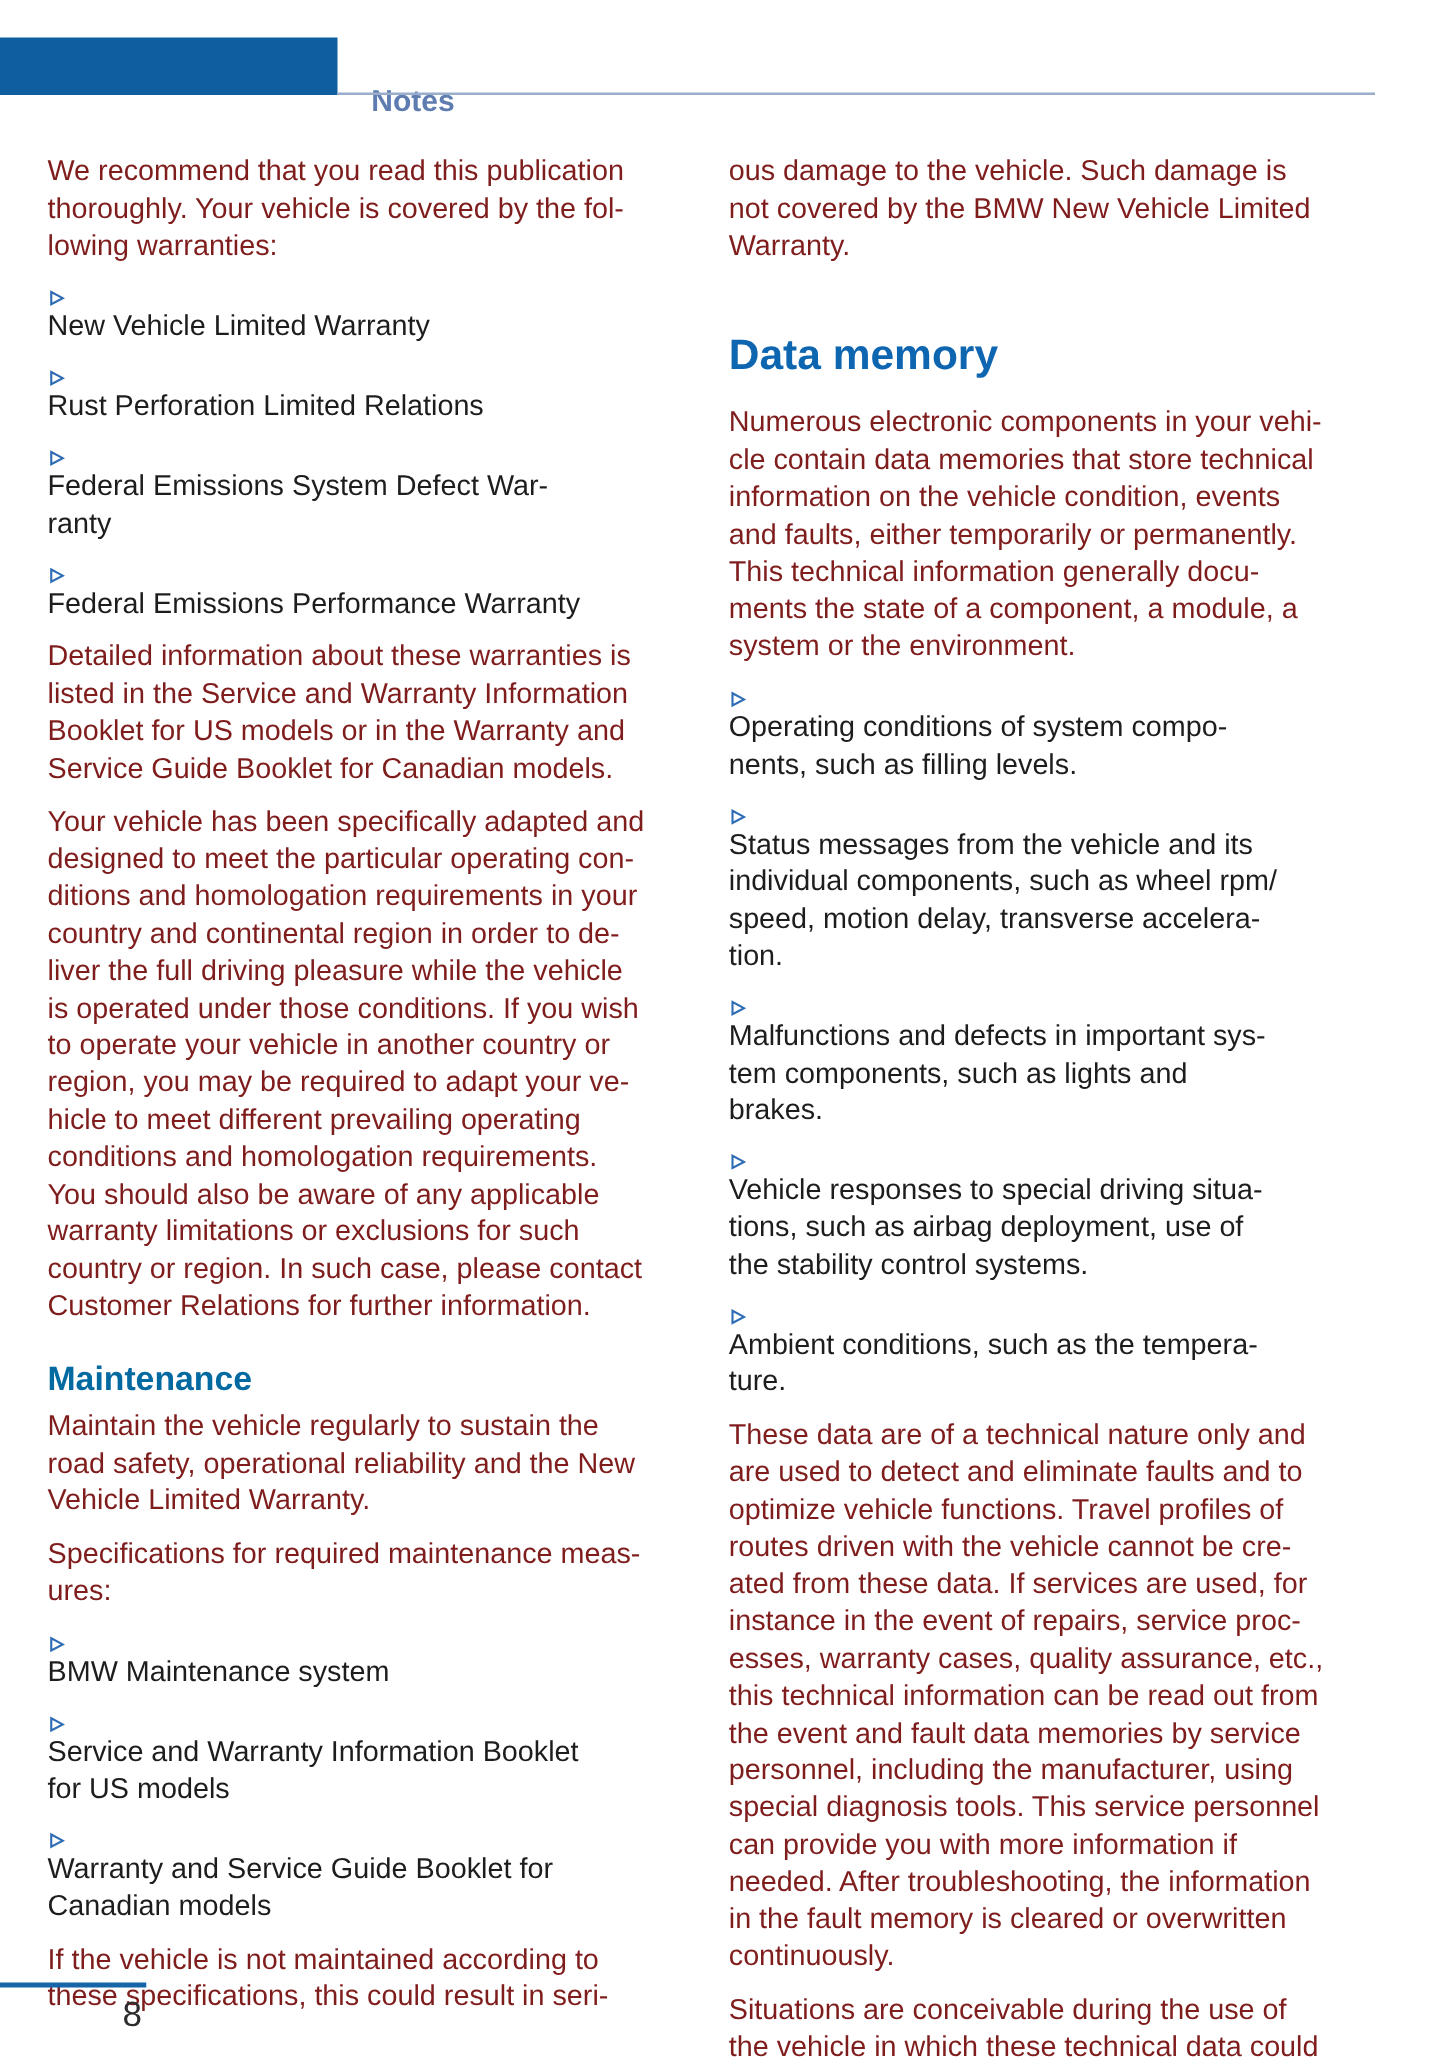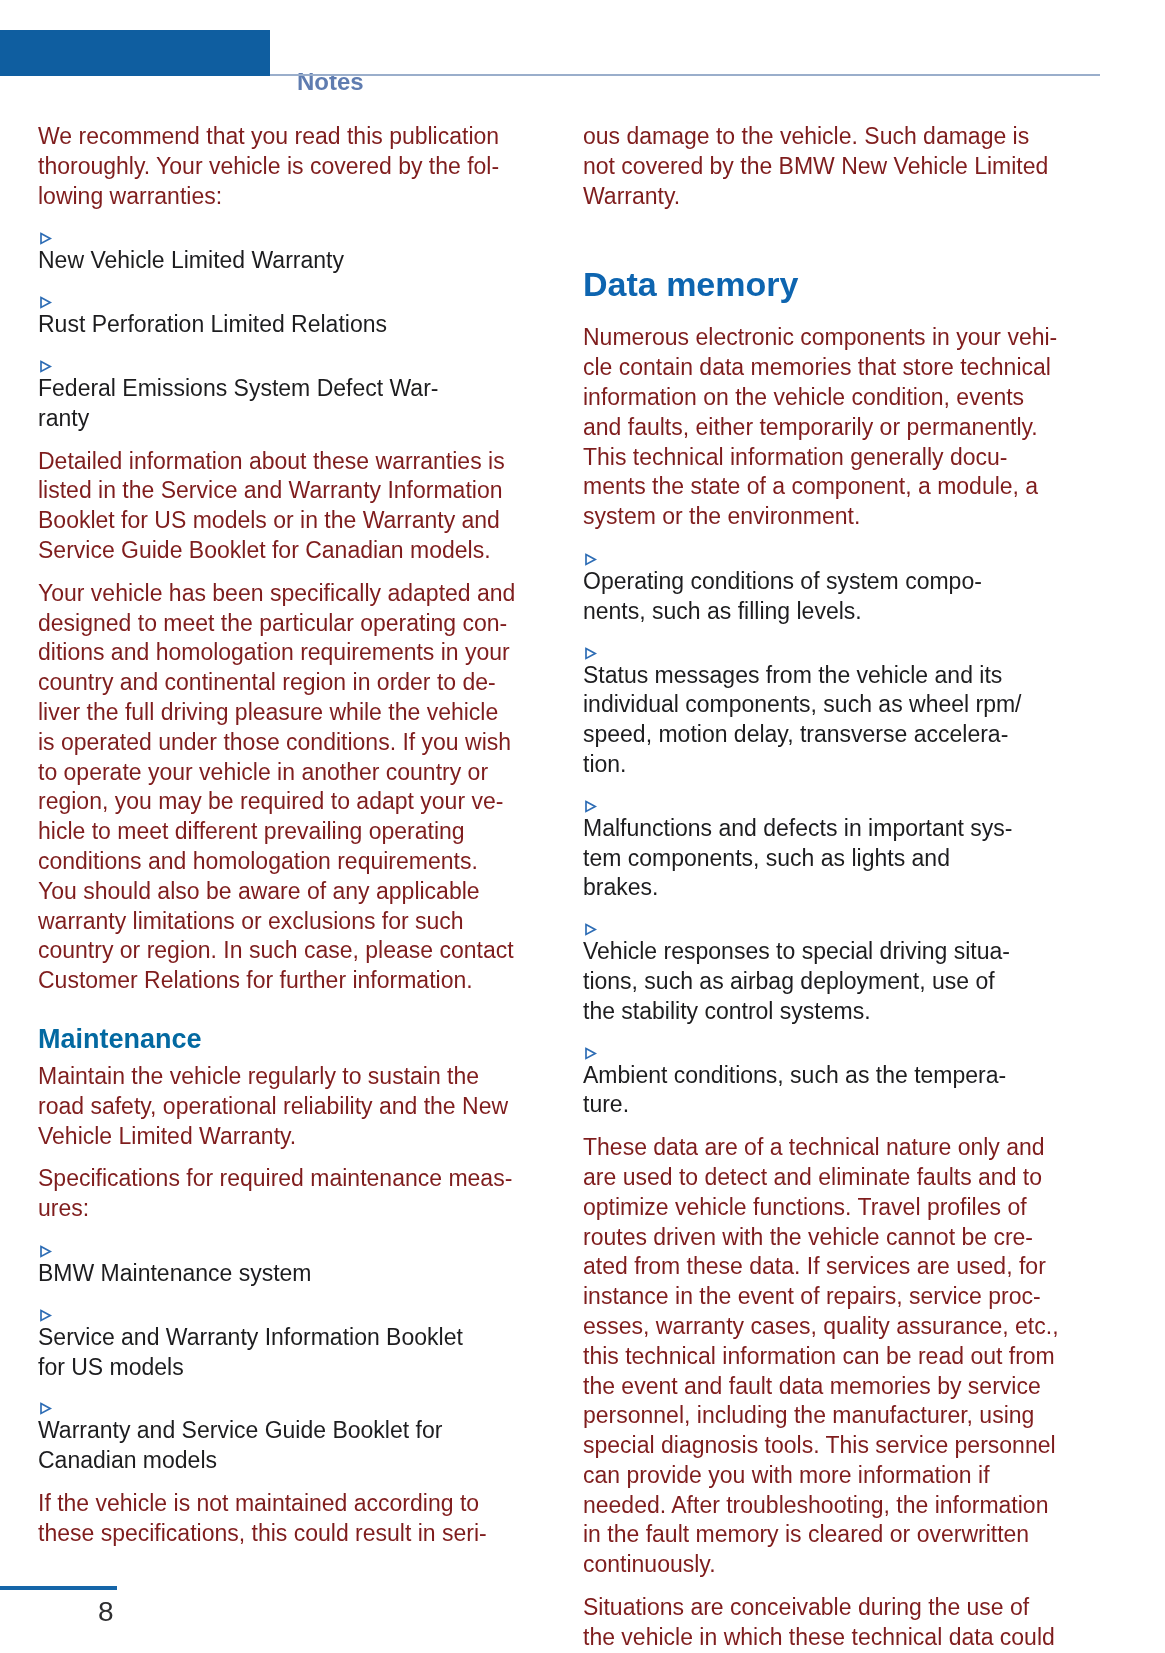--- a/index.html
+++ b/index.html
@@ -66,20 +66,28 @@
           <span class="bullet-text">Rust Perforation Limited Relations</span>
         </li>
         <li class="bullet-item">
           <span class="marker">
               <svg width="15" height="15" viewBox="0 0 15 15">
                 <path d="M3 2.6 L12.2 7.5 L3 12.4 Z" fill="none" stroke="#2E6DB5" stroke-width="1.7"></path>
               </svg>
             </span>
           <span class="bullet-text">Federal Emissions System Defect War-
 ranty</span>
+        </li>
+        <li class="bullet-item">
+          <span class="marker">
+              <svg width="15" height="15" viewBox="0 0 15 15">
+                <path d="M3 2.6 L12.2 7.5 L3 12.4 Z" fill="none" stroke="#2E6DB5" stroke-width="1.7"></path>
+              </svg>
+            </span>
+          <span class="bullet-text">Federal Emissions Performance Warranty</span>
         </li>
       </ul>
 
       <p class="body">Detailed information about these warranties is
 listed in the Service and Warranty Information
 Booklet for US models or in the Warranty and
 Service Guide Booklet for Canadian models.</p>
       <p class="body">Your vehicle has been specifically adapted and
 designed to meet the particular operating con-
 ditions and homologation requirements in your

